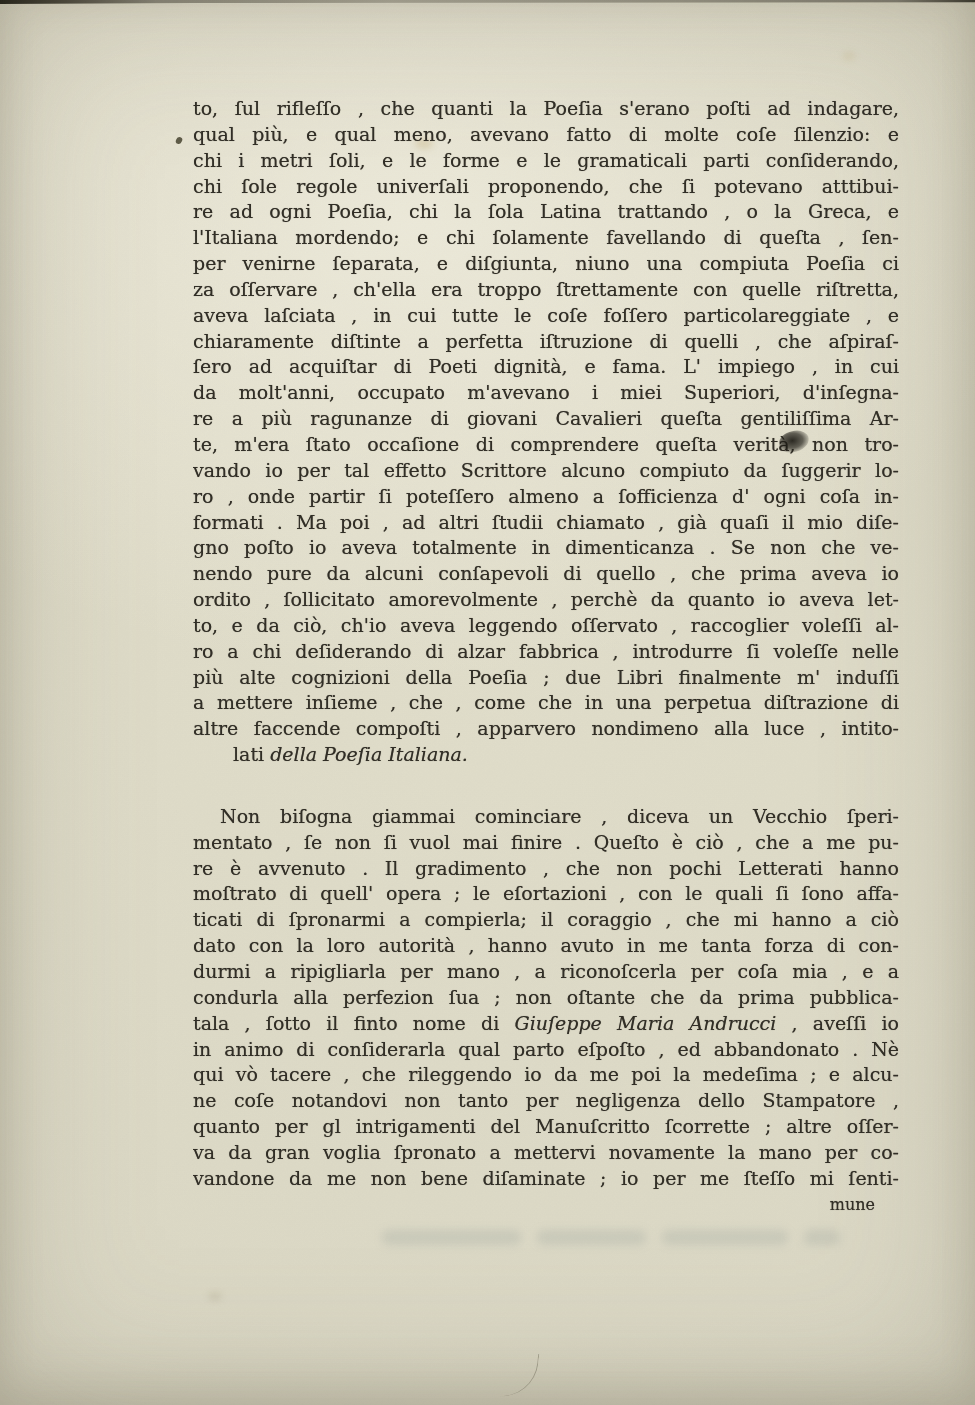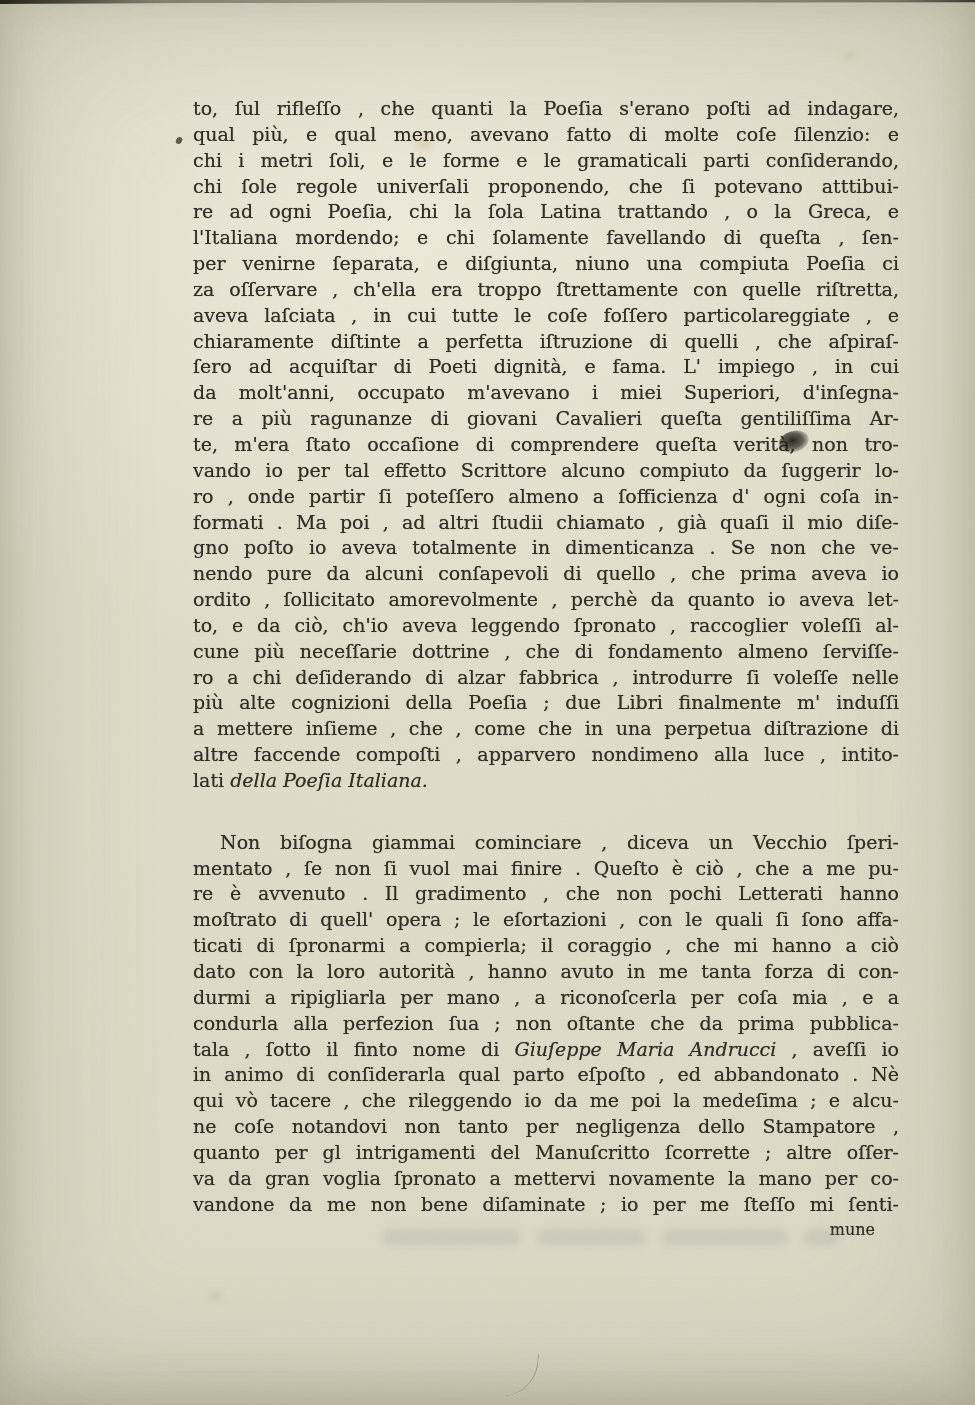--- a/index.html
+++ b/index.html
@@ -43,20 +43,21 @@
   }
   .line {
     height: 25.85px;
     overflow: hidden;
     text-align: justify;
     text-align-last: justify;
     white-space: normal;
   }
   .line.short {
     text-align-last: left;
+    margin-left: 40px;
   }
   .line.indent {
     text-indent: 27px;
     margin-top: 36px;
   }
   .it { font-style: italic; }
   .catchword-row {
     height: 26px;
     text-align: right;
     padding-right: 24px;
@@ -167,22 +168,21 @@
       <div class="line"><span>ſero ad acquiſtar di Poeti dignità, e fama. L' impiego , in cui</span></div>
       <div class="line"><span>da molt'anni, occupato m'avevano i miei Superiori, d'inſegna-</span></div>
       <div class="line"><span>re a più ragunanze di giovani Cavalieri queſta gentiliſſima Ar-</span></div>
       <div class="line"><span>te, m'era ſtato occaſione di comprendere queſta verità, non tro-</span></div>
       <div class="line"><span>vando io per tal effetto Scrittore alcuno compiuto da ſuggerir lo-</span></div>
       <div class="line"><span>ro , onde partir ſi poteſſero almeno a ſofficienza d' ogni coſa in-</span></div>
       <div class="line"><span>formati . Ma poi , ad altri ſtudii chiamato , già quaſi il mio diſe-</span></div>
       <div class="line"><span>gno poſto io aveva totalmente in dimenticanza . Se non che ve-</span></div>
       <div class="line"><span>nendo pure da alcuni conſapevoli di quello , che prima aveva io</span></div>
       <div class="line"><span>ordito , ſollicitato amorevolmente , perchè da quanto io aveva let-</span></div>
-      <div class="line"><span>to, e da ciò, ch'io aveva leggendo ſpronato , raccoglier voleſſi al-</span></div>
-      <div class="line"><span>cune più neceſſarie dottrine , che di fondamento almeno ſerviſſe-</span></div>
+      <div class="line"><span>to, e da ciò, ch'io aveva leggendo oſſervato , raccoglier voleſſi al-</span></div>
       <div class="line"><span>ro a chi deſiderando di alzar fabbrica , introdurre ſi voleſſe nelle</span></div>
       <div class="line"><span>più alte cognizioni della Poeſia ; due Libri finalmente m' induſſi</span></div>
       <div class="line"><span>a mettere inſieme , che , come che in una perpetua diſtrazione di</span></div>
       <div class="line"><span>altre faccende compoſti , apparvero nondimeno alla luce , intito-</span></div>
       <div class="line short"><span>lati </span><span class="it">della Poeſia Italiana.</span></div>
       <div class="line indent"><span>Non biſogna giammai cominciare , diceva un Vecchio ſperi-</span></div>
       <div class="line"><span>mentato , ſe non ſi vuol mai finire . Queſto è ciò , che a me pu-</span></div>
       <div class="line"><span>re è avvenuto . Il gradimento , che non pochi Letterati hanno</span></div>
       <div class="line"><span>moſtrato di quell' opera ; le eſortazioni , con le quali ſi ſono affa-</span></div>
       <div class="line"><span>ticati di ſpronarmi a compierla; il coraggio , che mi hanno a ciò</span></div>

